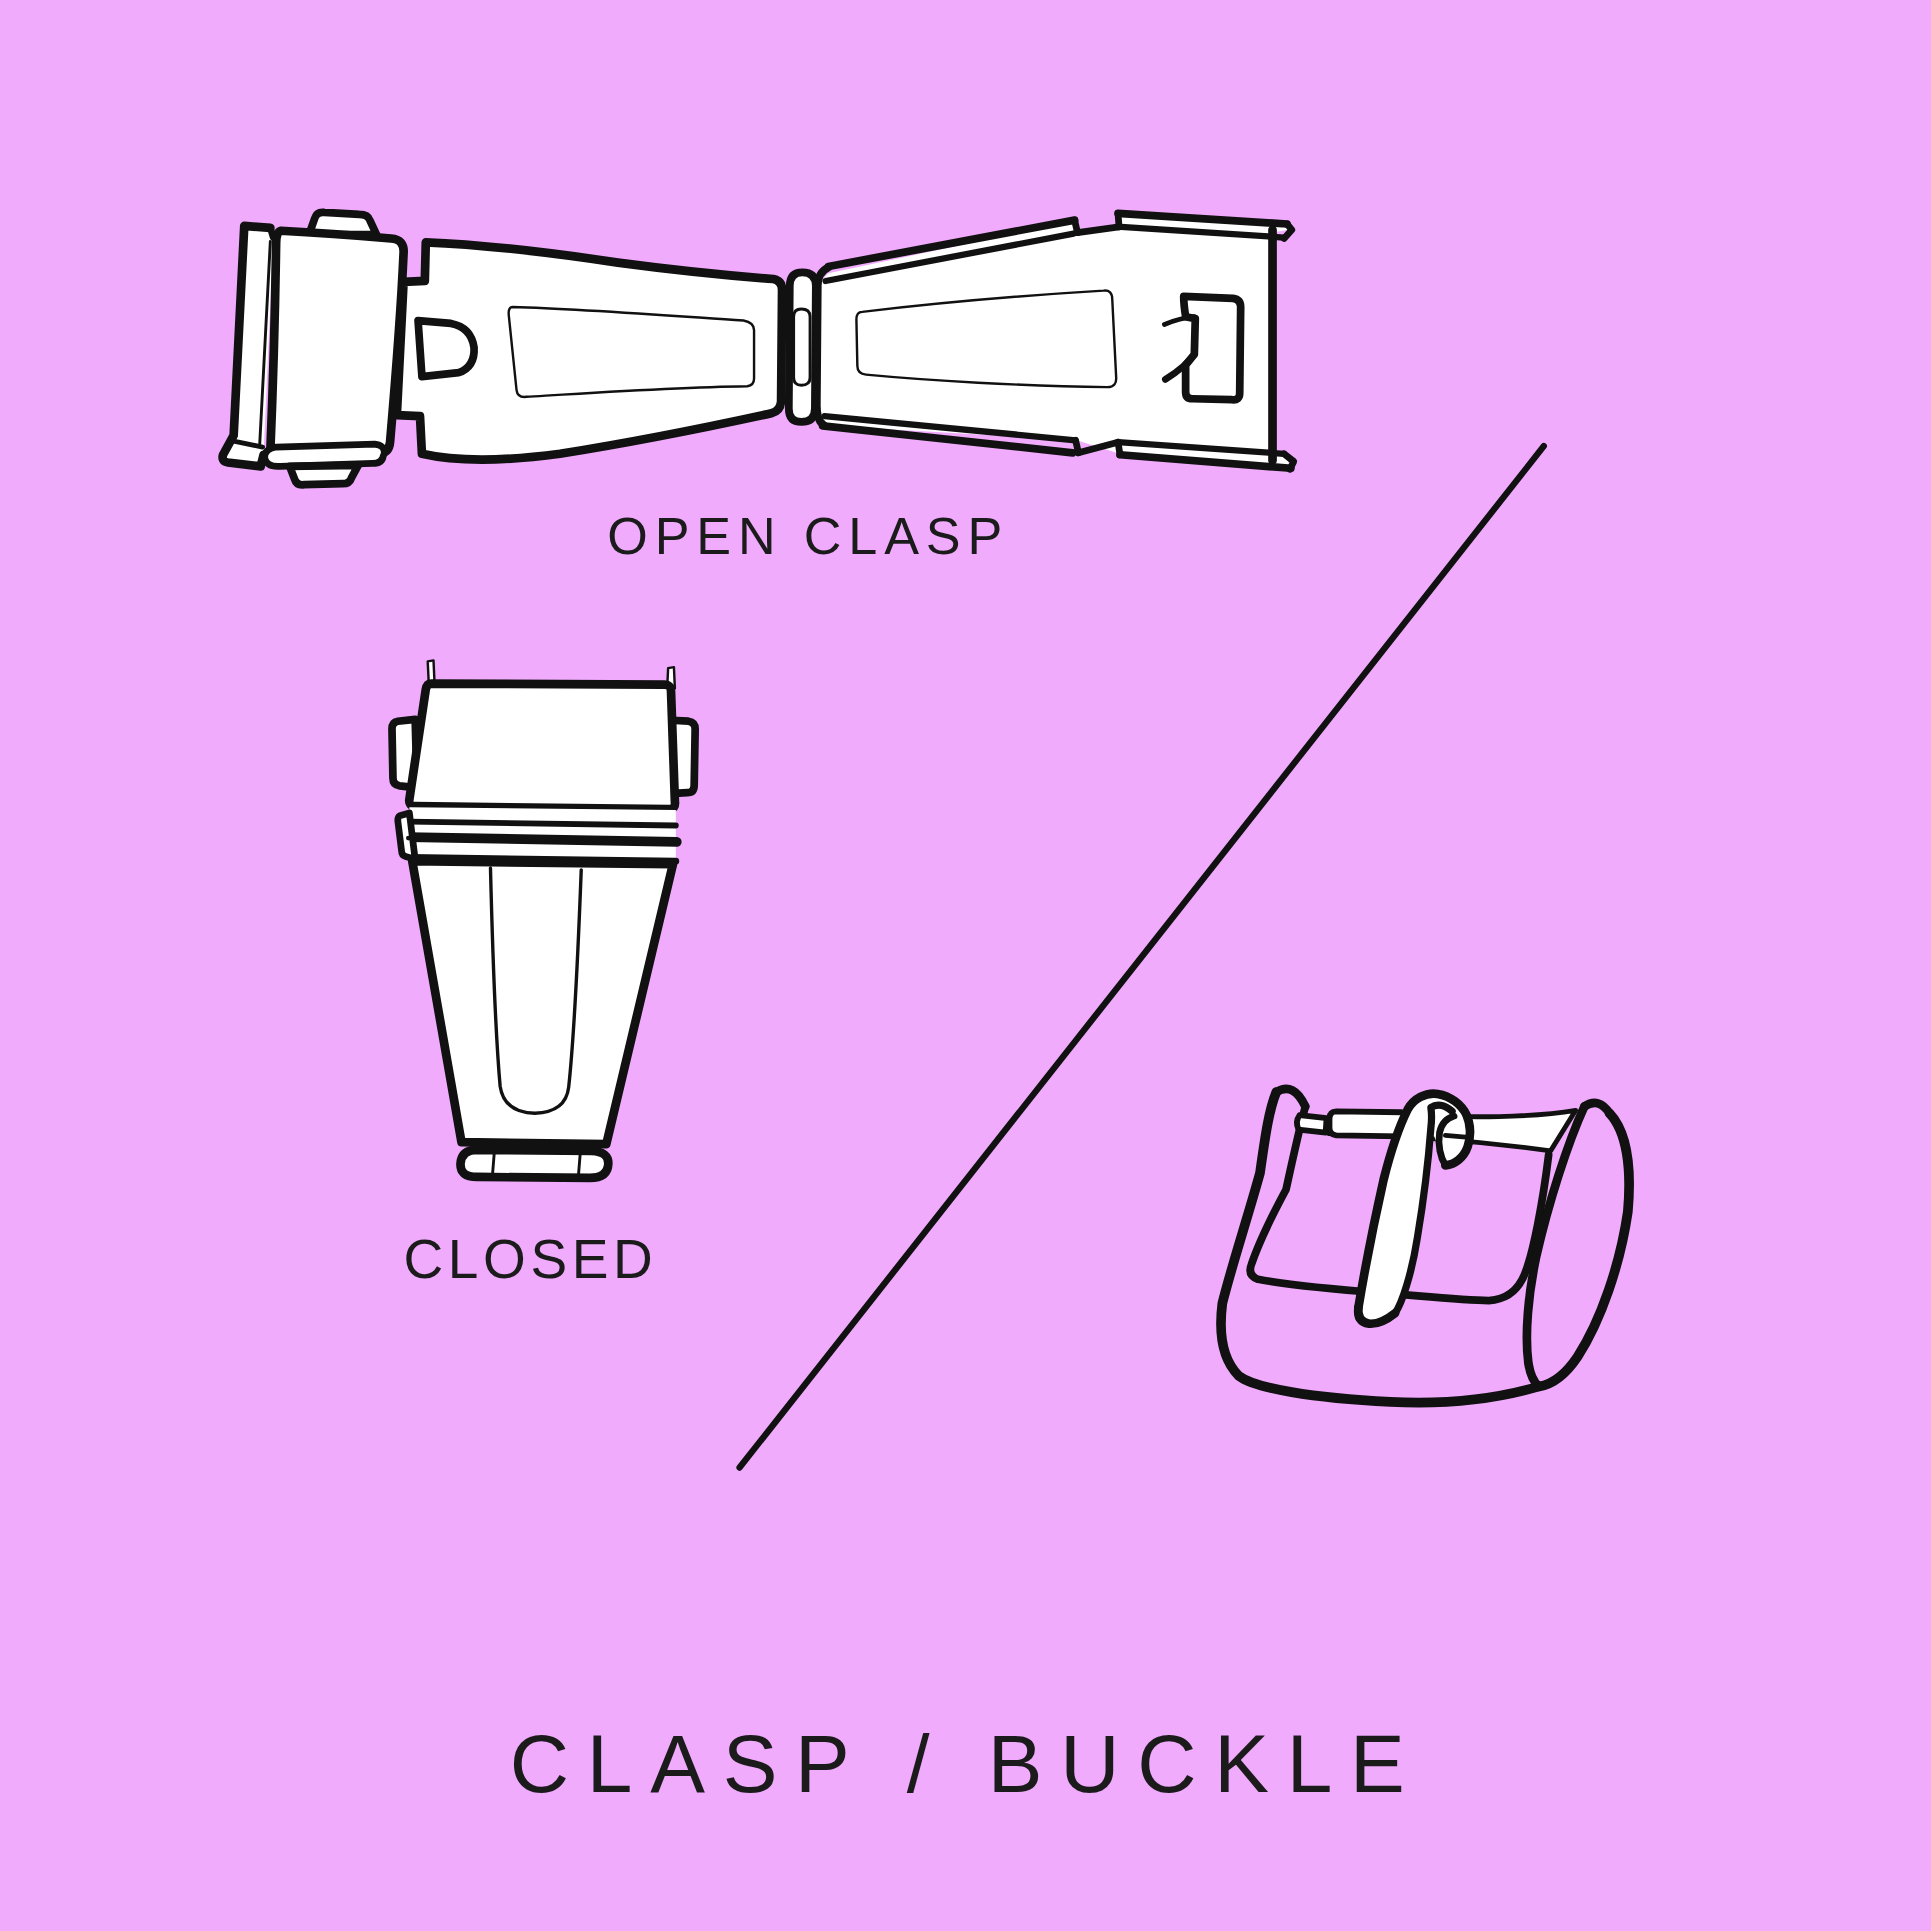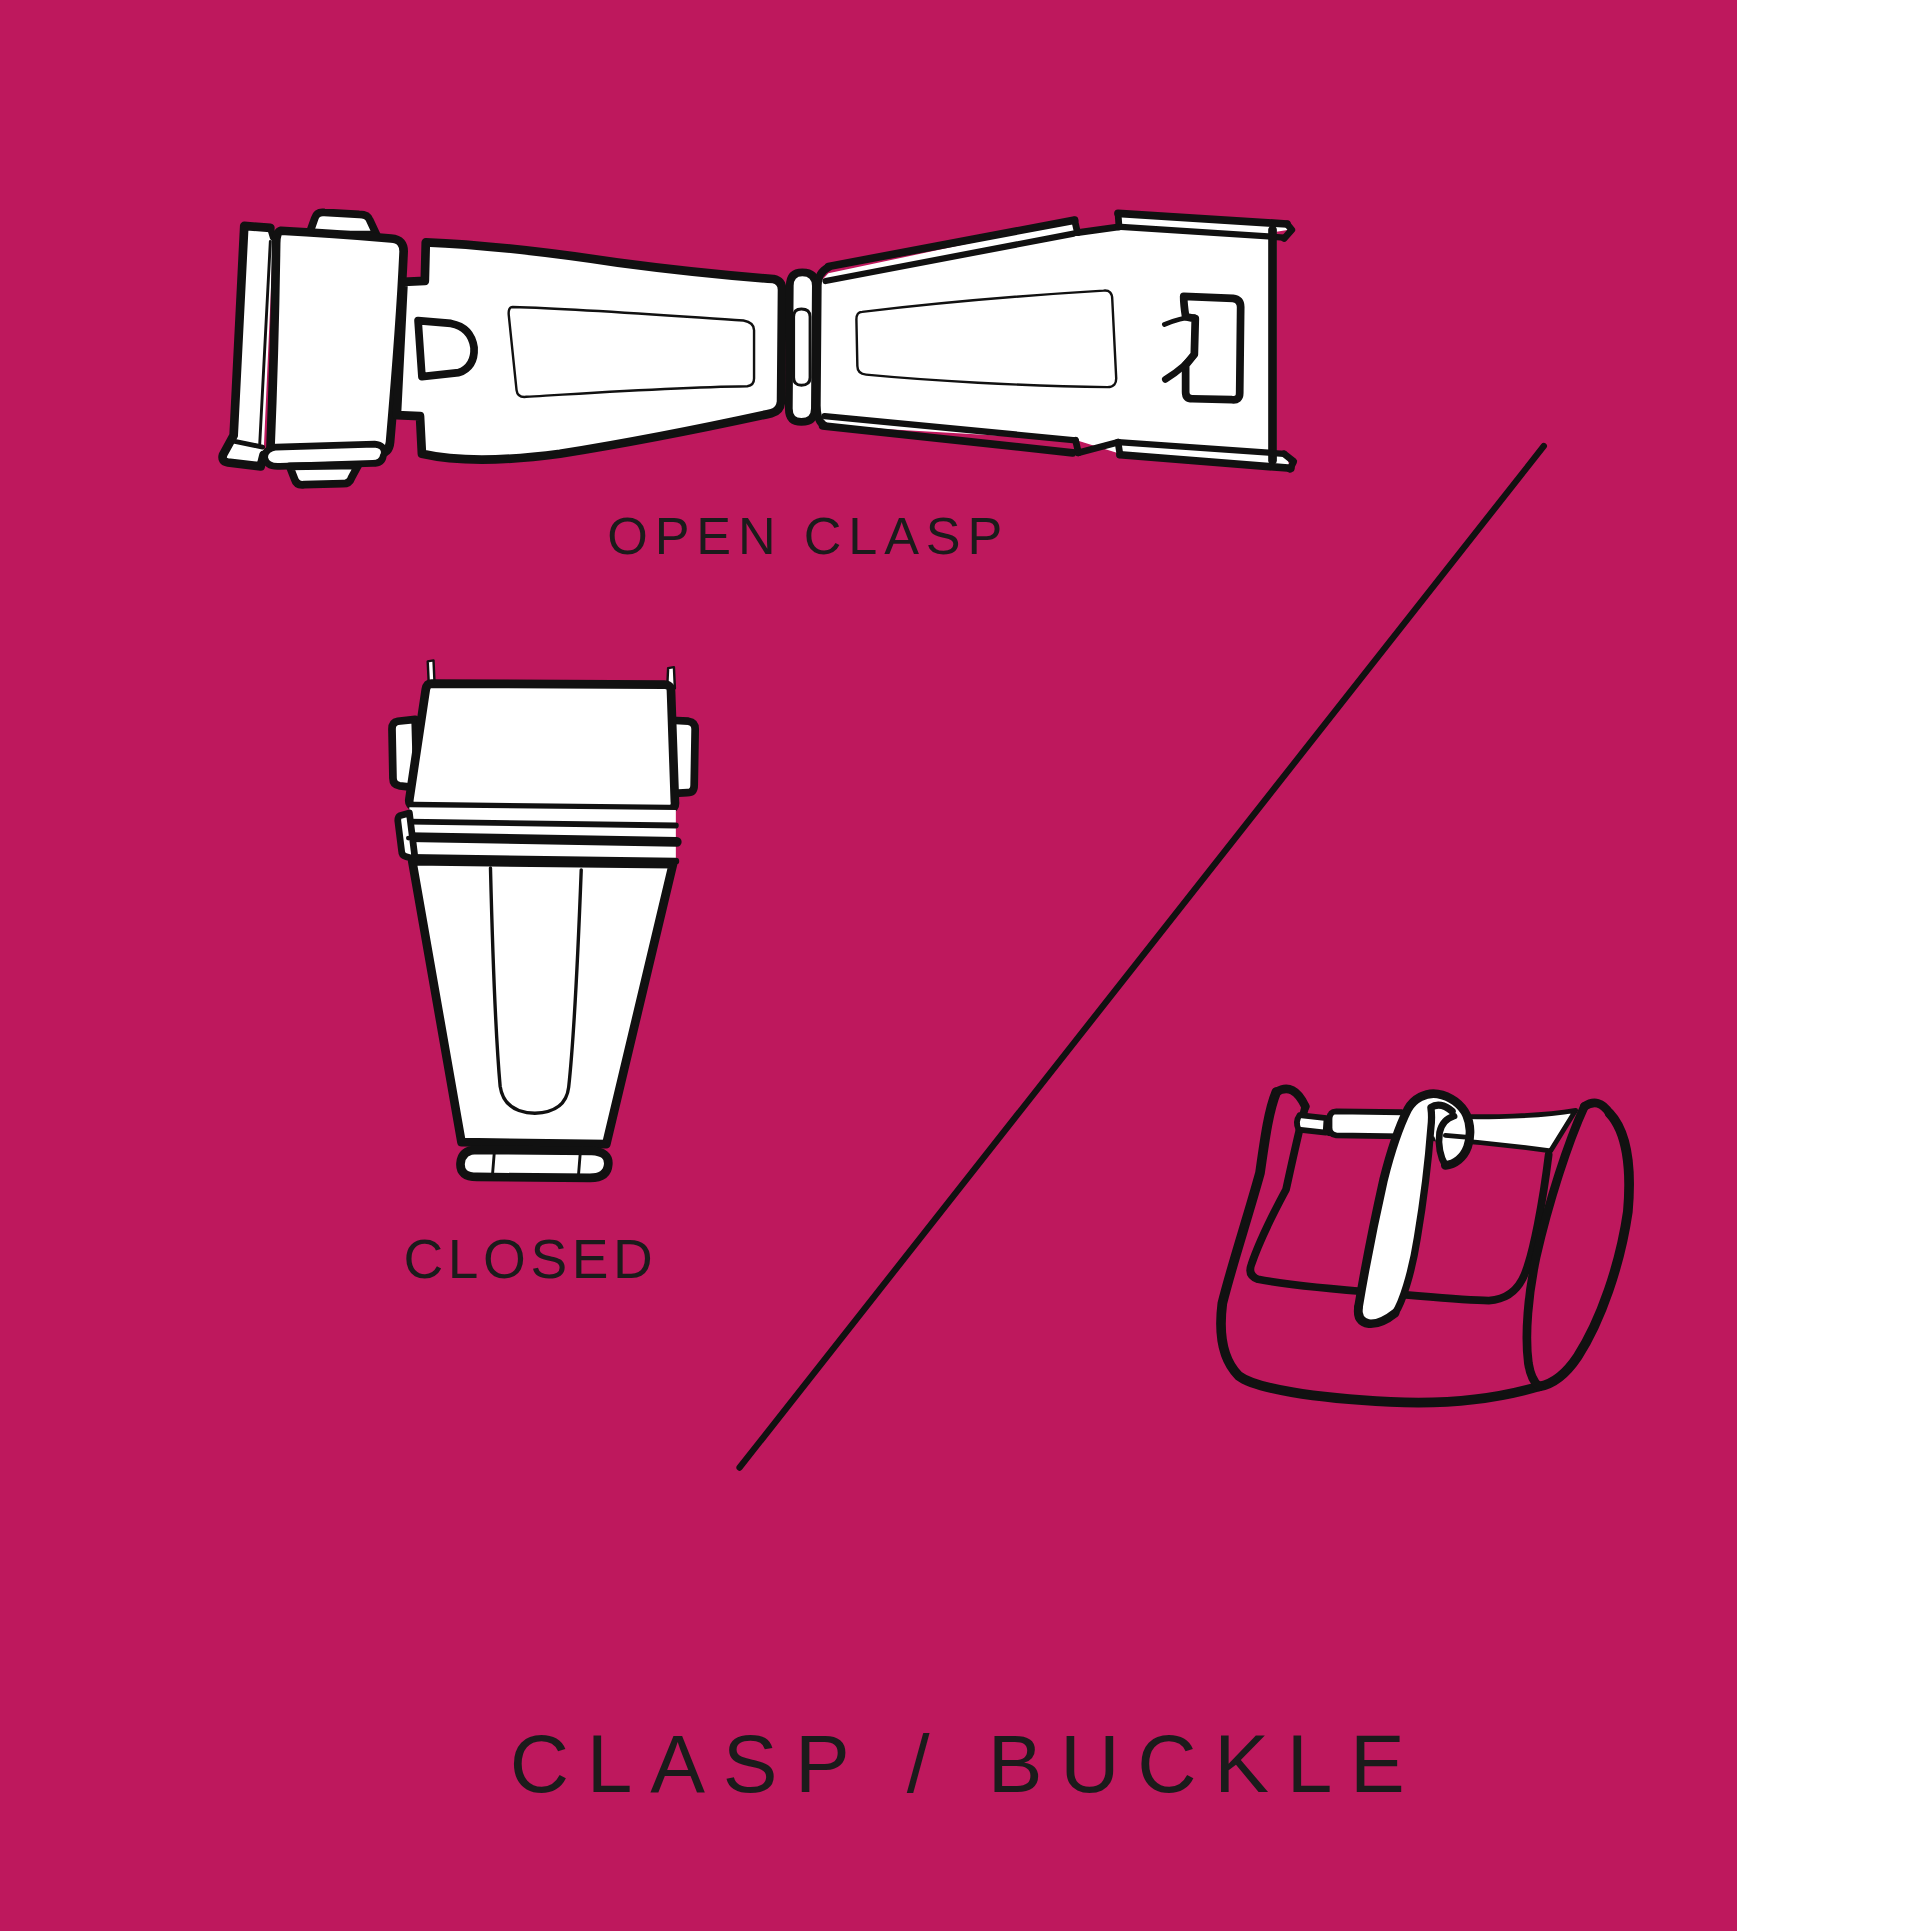--- a/index.html
+++ b/index.html
@@ -1,16 +1,16 @@
 <!DOCTYPE html>
 <html><head>
 <meta charset="utf-8">
 <style>
   html,body{margin:0;padding:0;background:#ffffff;}
-  #page{width:1737px;height:1931px;position:relative;background:#be185d;overflow:hidden;}
+  #page{width:1931px;height:1931px;position:relative;background:#f0abfc;overflow:hidden;}
   svg{position:absolute;top:0;left:0;}
   text{font-family:"Liberation Sans",sans-serif;fill:#1b1b1b;}
 </style>
 </head>
 <body>
 <div id="page">
 <svg width="1931" height="1931" viewBox="0 0 2000 2000" fill="none" stroke="none">
 
   <g stroke="#111111" stroke-linecap="round" stroke-linejoin="round">
 

